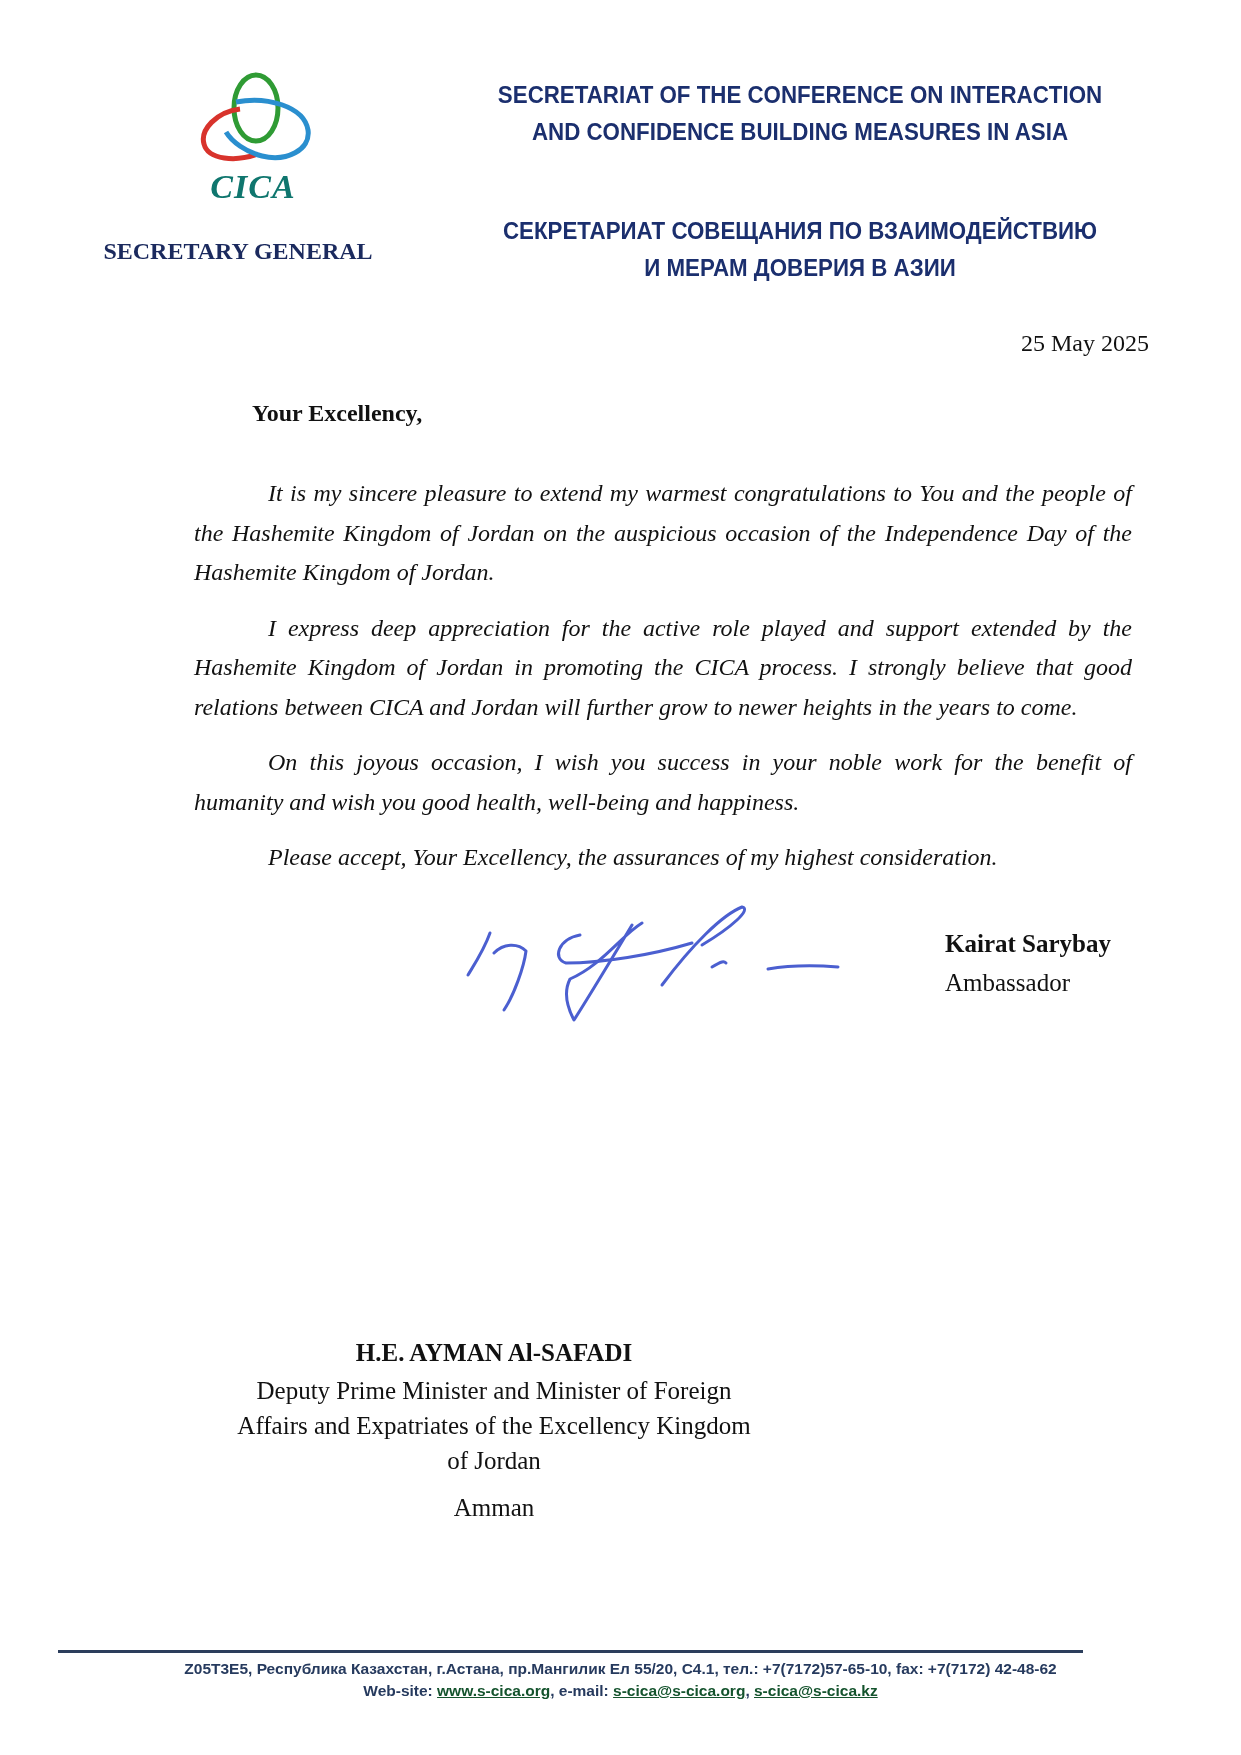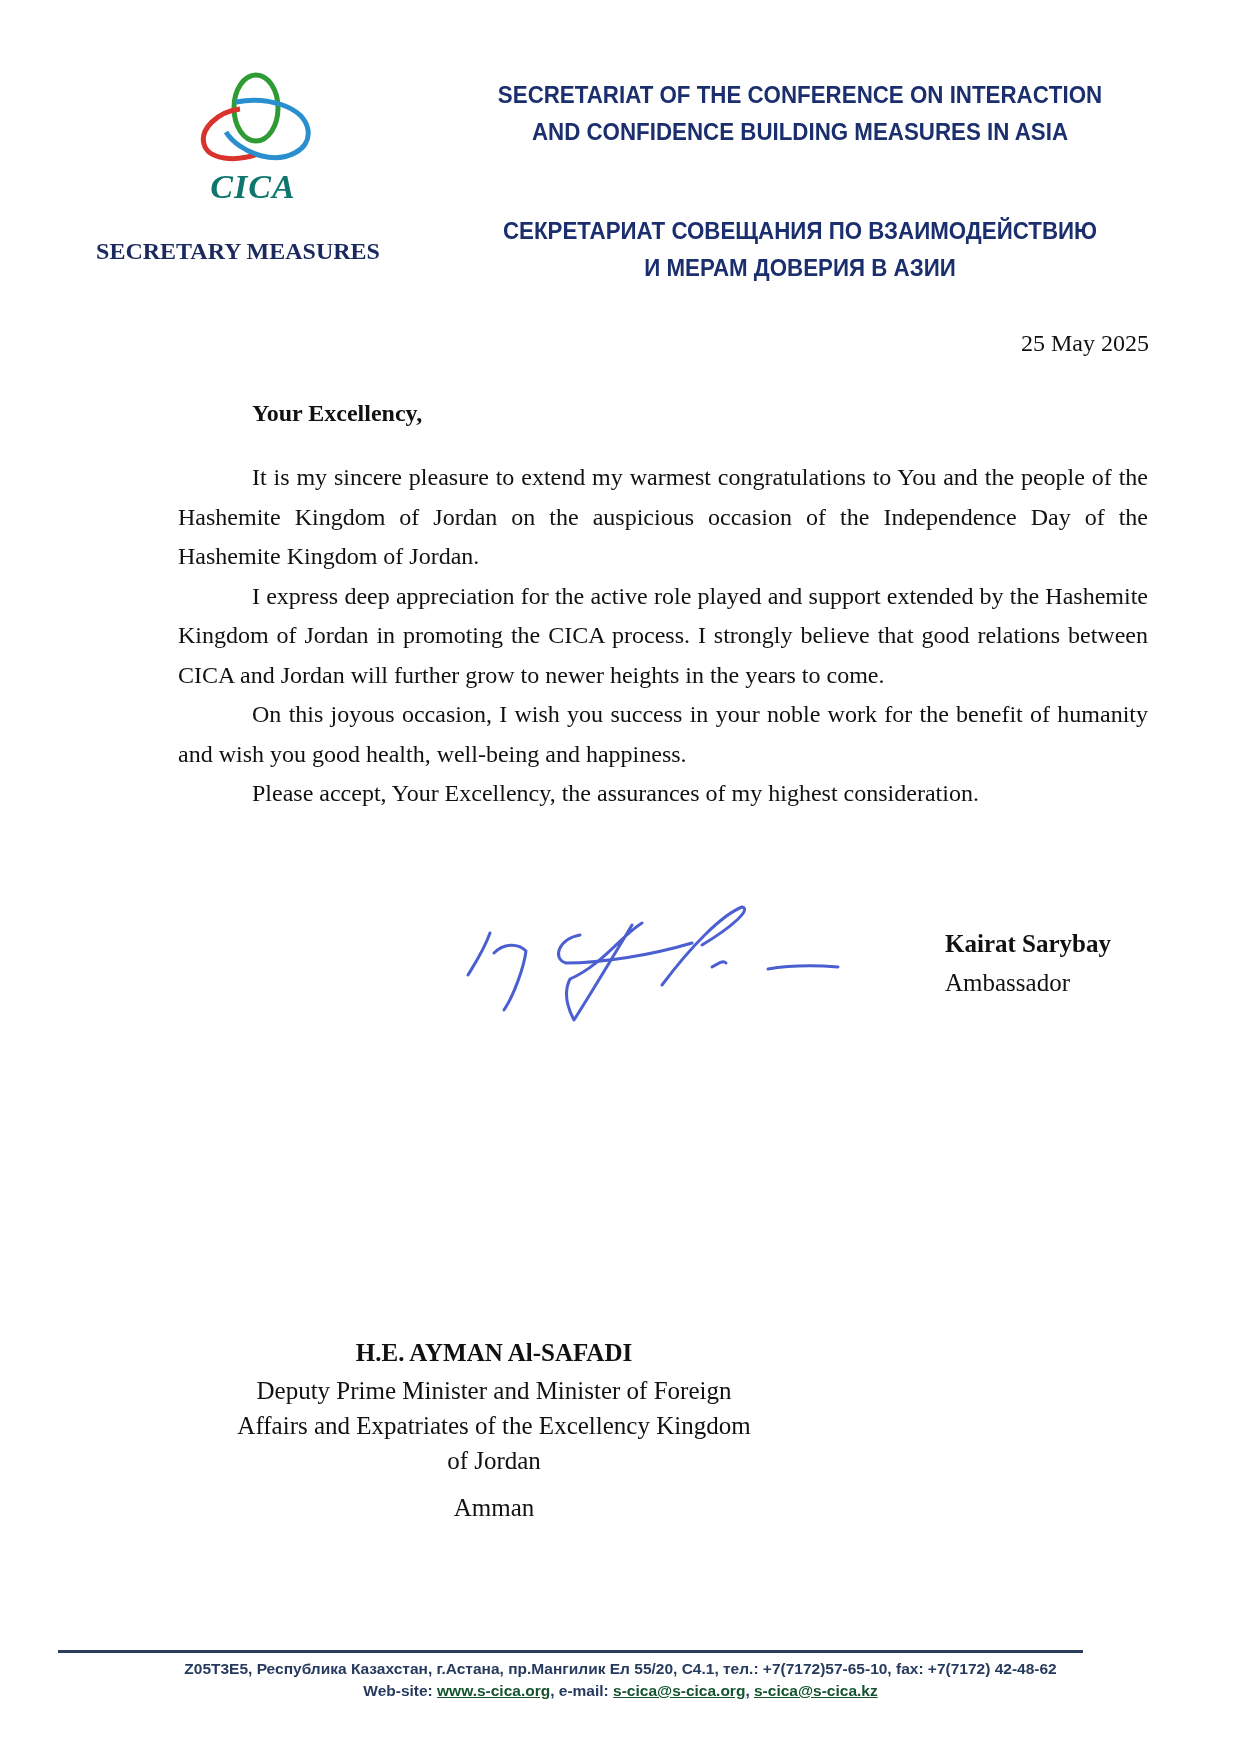--- a/index.html
+++ b/index.html
@@ -16,21 +16,21 @@
         font-weight: bold; font-size: 24px; color: #1b2a5e; }
   .hdr { left: 430px; width: 740px; text-align: center; font-family: "Liberation Sans Narrow", "Liberation Sans", sans-serif;
          font-weight: bold; font-size: 24px; color: #1b2f6e; line-height: 37px; transform: scaleX(0.93); transform-origin: center; }
   .hdr-en { top: 76px; }
   .hdr-ru { top: 212px; }
 
   
   .date { right: 92px; top: 330px; font-size: 24px; }
   .salutation { left: 252px; top: 400px; font-size: 24px; font-weight: bold; }
   .letter { left: 178px; top: 458px; width: 970px; font-size: 24px; line-height: 39.5px; text-align: justify; }
-  .letter p { margin: 0; text-indent: 74px; }
+  .letter p { margin: 16px; text-indent: 74px; font-style: italic; }
 
   
   .sig { left: 462px; top: 895px; width: 460px; height: 140px; }
   .signer { left: 945px; top: 930px; }
   .signer-name { font-weight: bold; font-size: 25px; display: block; }
   .signer-title { font-size: 25px; display: block; margin-top: 11px; }
 
   
   .recipient { left: 178px; top: 1335px; width: 632px; text-align: center; font-size: 25px; line-height: 35px; }
   .rec-name { font-weight: bold; margin-bottom: 3px; }
@@ -44,21 +44,21 @@
 </style>
 </head>
 <body>
 
 <svg class="abs logo" viewBox="0 0 118 100">
   <ellipse cx="60" cy="36" rx="22" ry="33" fill="none" stroke="#2f9b34" stroke-width="5"></ellipse>
   <path d="M44 37 C20 40 4 58 8 72 C12 88 40 90 62 82" fill="none" stroke="#d8332c" stroke-width="5"></path>
   <path d="M40 30 C70 24 108 34 112 58 C115 78 90 90 66 84 C50 80 36 70 30 60" fill="none" stroke="#2a8fcf" stroke-width="5"></path>
 </svg>
 <div class="abs logo-text">CICA</div>
-<div class="abs sg">SECRETARY MEASURES</div>
+<div class="abs sg">SECRETARY GENERAL</div>
 
 <div class="abs hdr hdr-en">
   <div>SECRETARIAT OF THE CONFERENCE ON INTERACTION</div>
   <div>AND CONFIDENCE BUILDING MEASURES IN ASIA</div>
 </div>
 <div class="abs hdr hdr-ru">
   <div>СЕКРЕТАРИАТ СОВЕЩАНИЯ ПО ВЗАИМОДЕЙСТВИЮ</div>
   <div>И МЕРАМ ДОВЕРИЯ В АЗИИ</div>
 </div>
 

